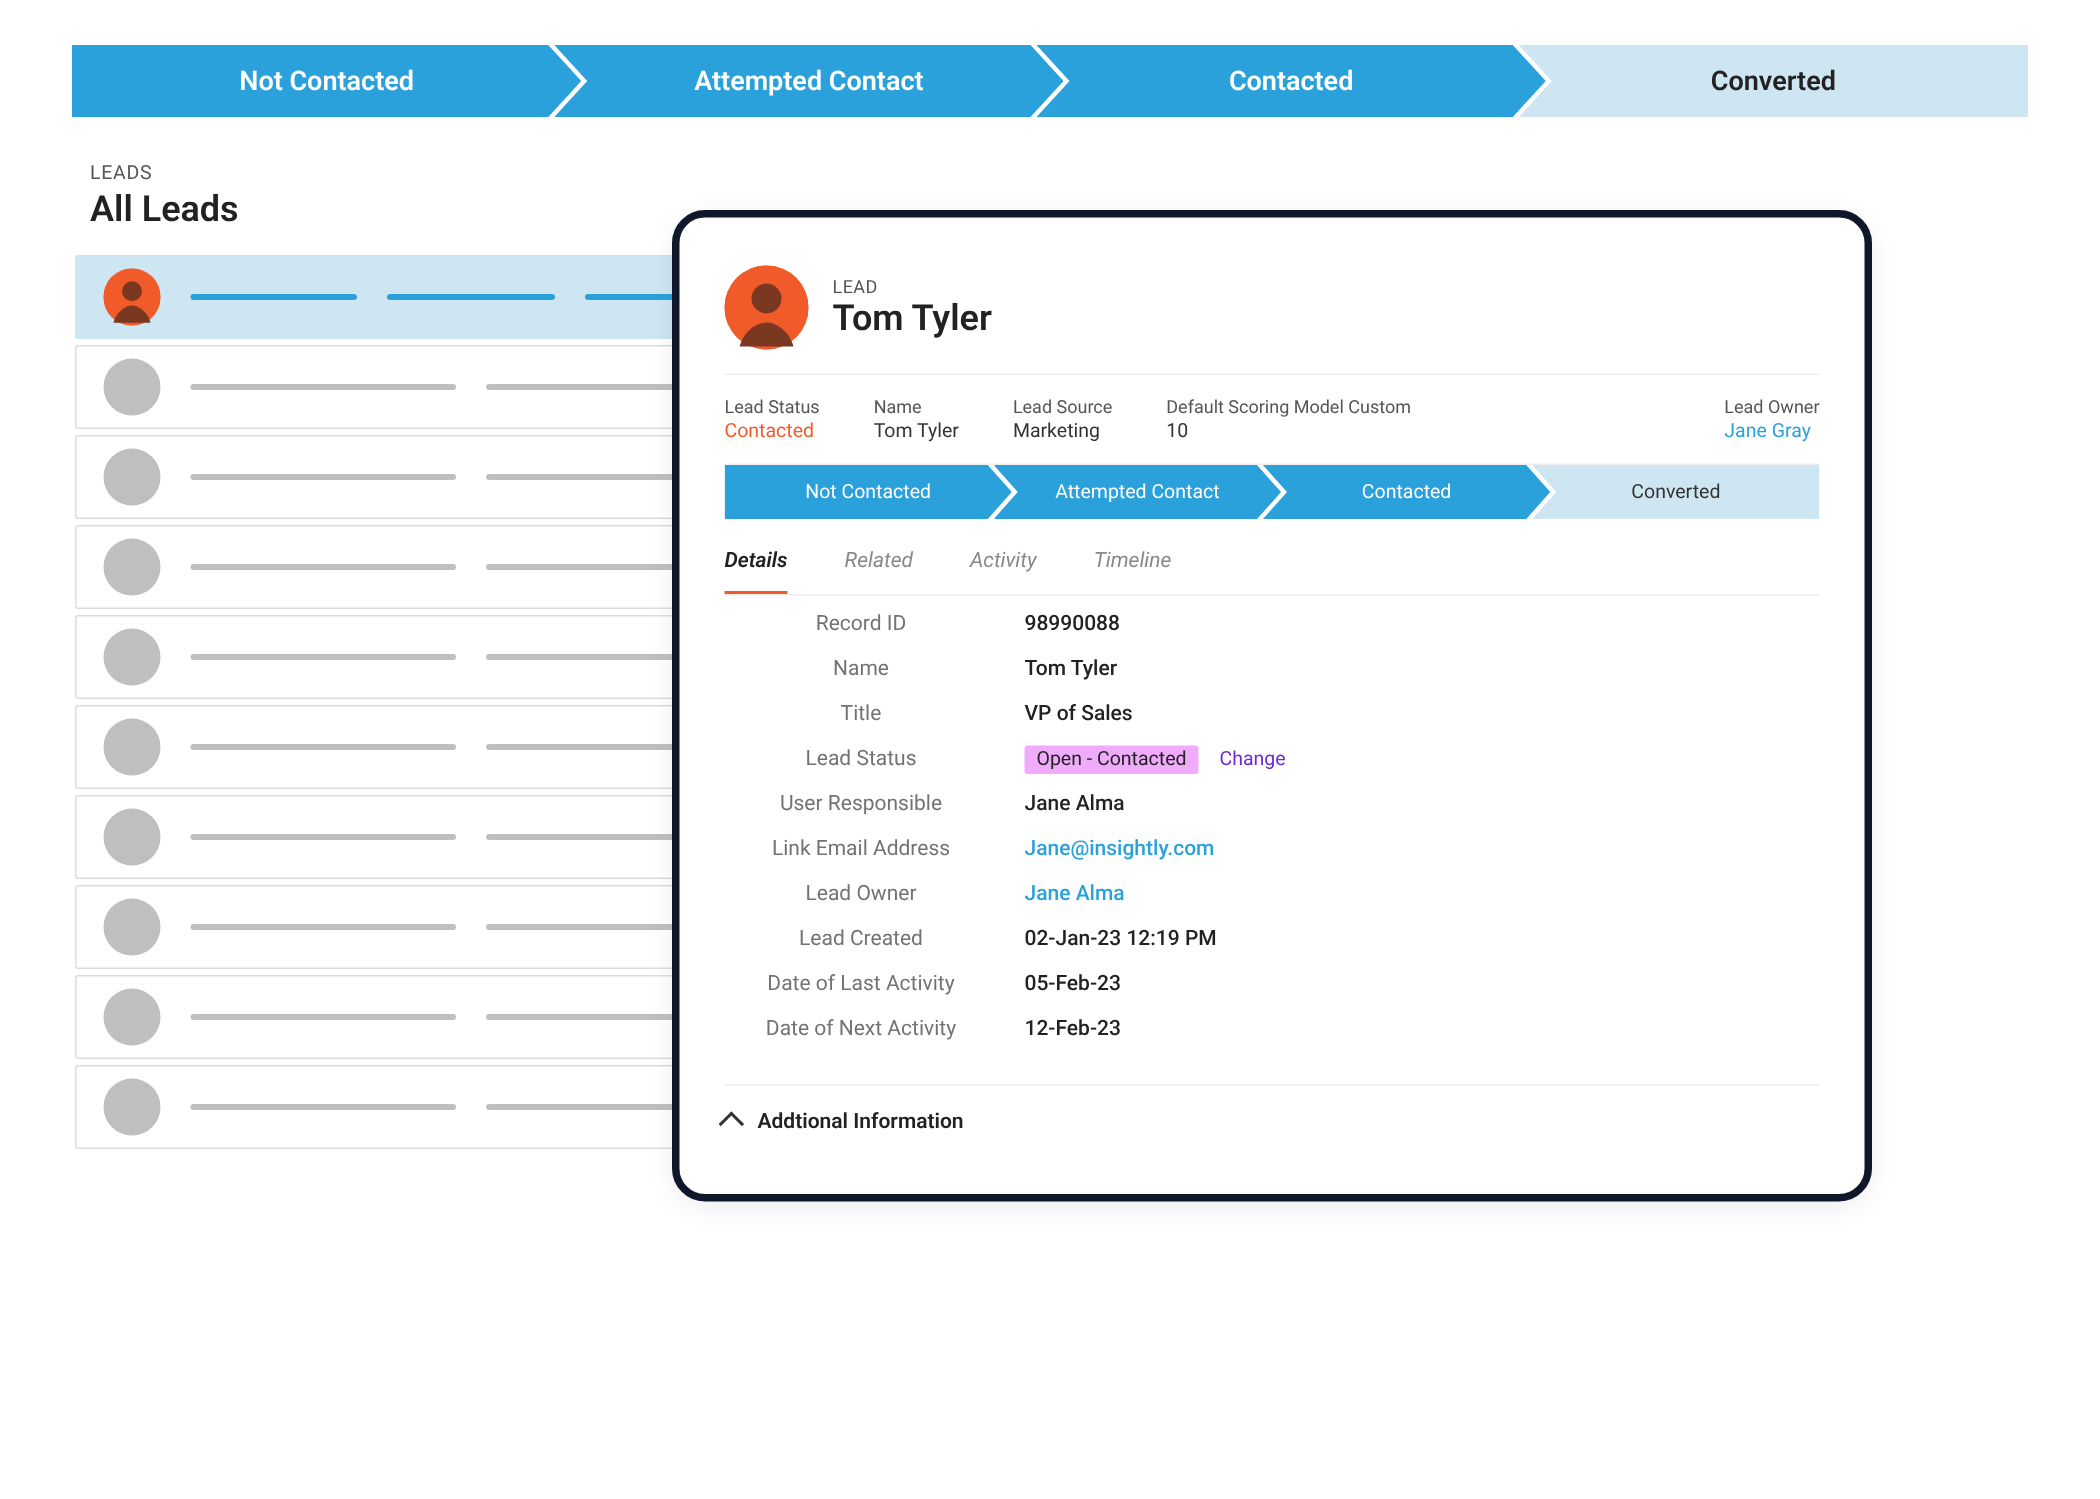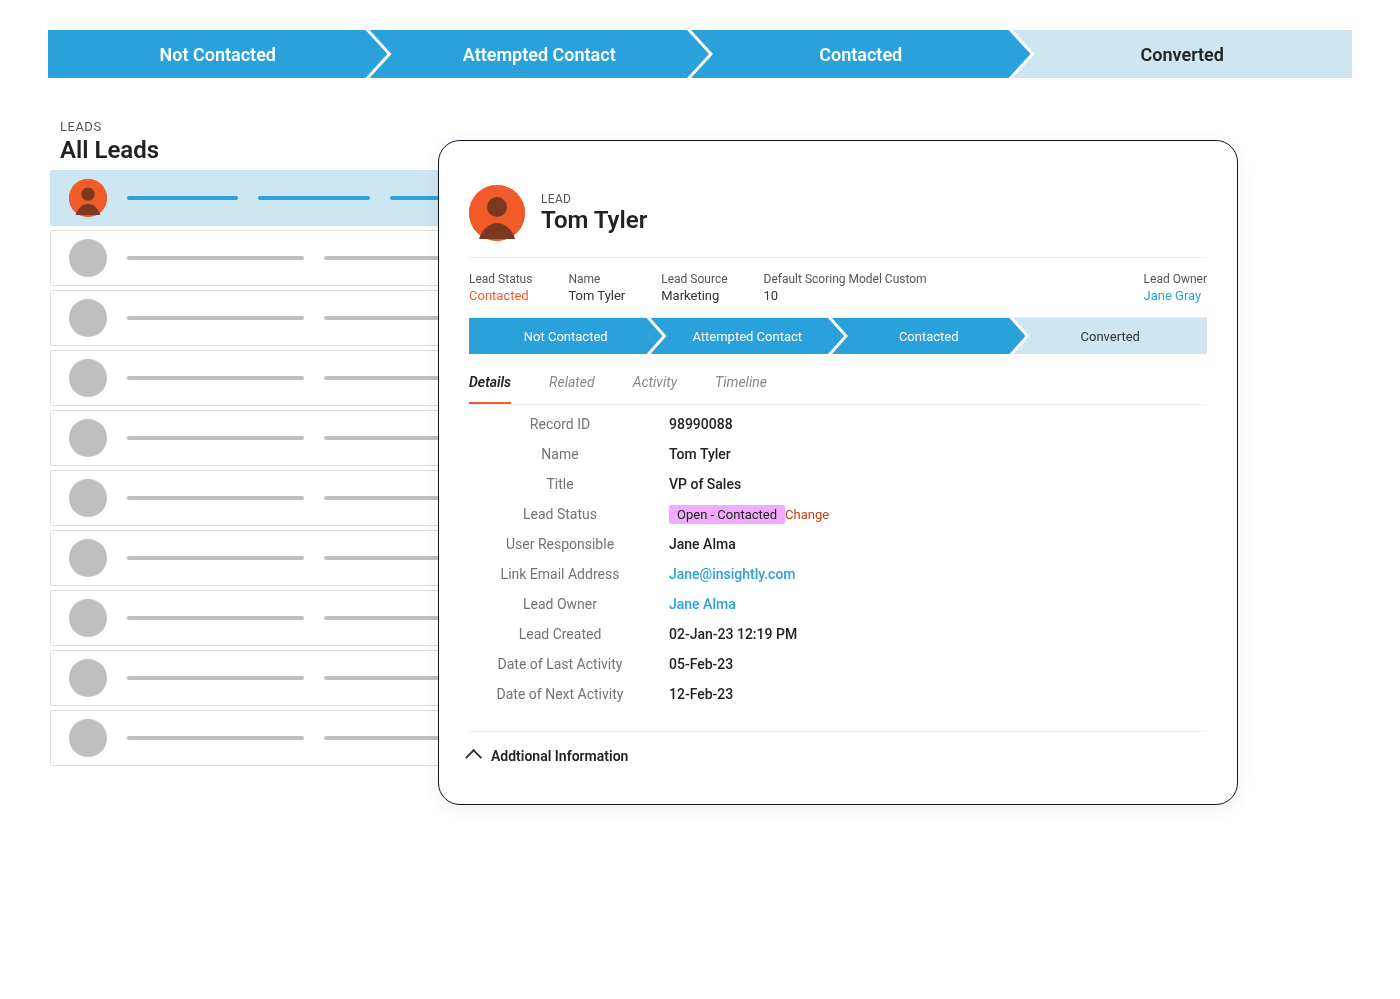--- a/index.html
+++ b/index.html
@@ -44,21 +44,21 @@
     margin-right: 0;
   }
   .top-stage.inactive {
     background: #cde6f1;
     color: #222;
   }
 
   
   .leads-header {
     position: absolute;
-    top: 119px;
+    top: 108px;
     left: 60px;
   }
   .leads-header .eyebrow {
     font-size: 13px;
     color: #555;
     letter-spacing: 0.5px;
   }
   .leads-header h2 {
     font-size: 24px;
     color: #222;
@@ -111,26 +111,26 @@
     flex: 1;
   }
   .lead-row.selected .skeleton-line {
     background: #2aa1db;
   }
 
   
   .detail-card {
     position: absolute;
     top: 140px;
-    left: 438px;
+    left: 448px;
     width: 800px;
     background: #fff;
-    border: 1px solid #0f172a;
+    border: 5px solid #0f172a;
     border-radius: 22px;
-    padding: 44px 30px 30px 30px;
+    padding: 32px 30px 30px 30px;
     box-shadow: 0 4px 18px rgba(0,0,0,0.07);
   }
   .card-header {
     display: flex;
     align-items: center;
     gap: 16px;
     padding-bottom: 16px;
     border-bottom: 1px solid #eee;
   }
   .card-avatar {
@@ -281,21 +281,22 @@
   .info-row .val { color: #222; font-weight: 500; }
   .info-row .val.link { color: #2aa1db; cursor: pointer; }
   .info-row .badge {
     background: #f0abfc;
     color: #222;
     padding: 2px 8px;
     border-radius: 2px;
     font-size: 13px;
   }
   .info-row .change-link {
-    color: #c2410c;
+    color: #6d28d9;
+    margin-left: 14px;
     font-size: 13px;
     cursor: pointer;
   }
 
   .section-divider {
     border-top: 1px solid #eee;
     margin-top: 4px;
   }
 </style>
 </head>

